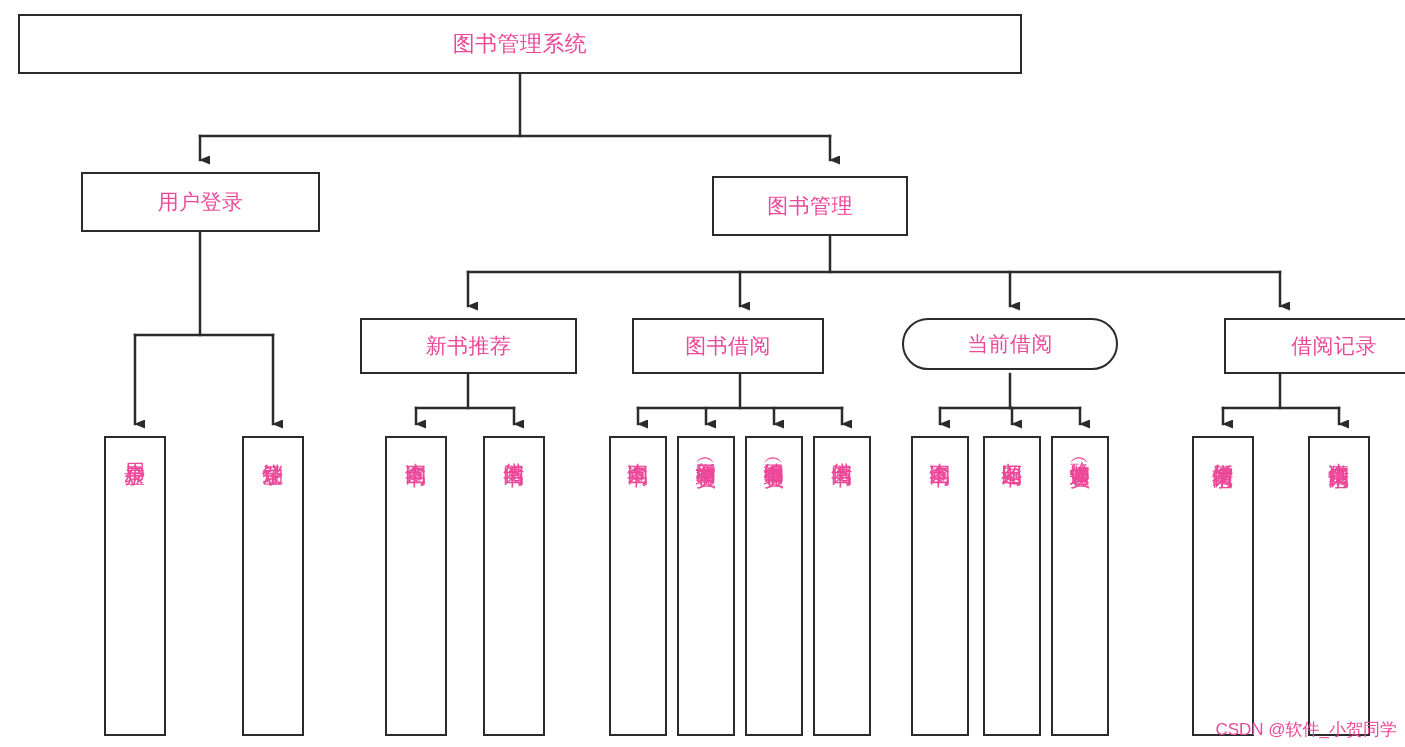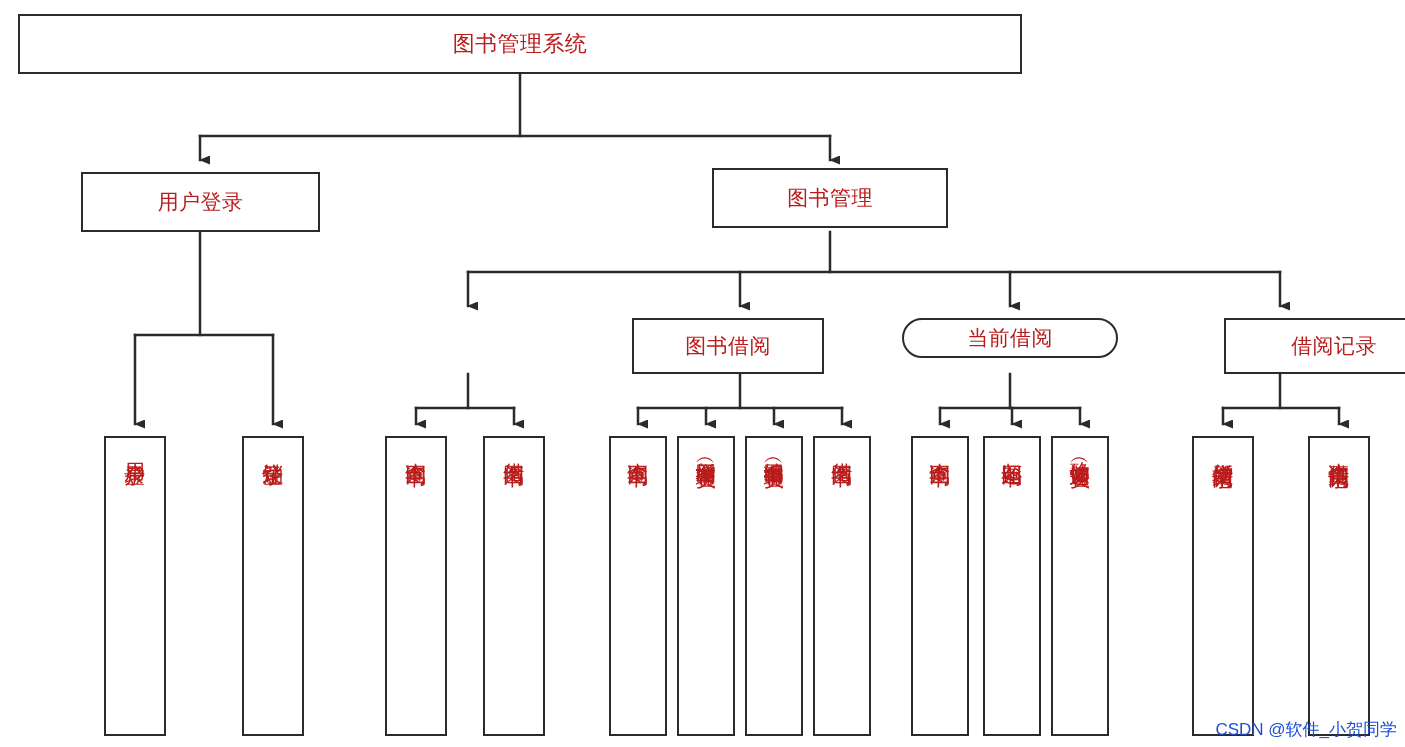--- a/index.html
+++ b/index.html
@@ -27,21 +27,21 @@
     pointer-events: none;
   }
   .node {
     position: absolute;
     box-sizing: border-box;
     background: #ffffff;
     border: 2px solid #2b2b2b;
     display: flex;
     align-items: center;
     justify-content: center;
-    color: #b91c1c;
+    color: #ec4899;
   }
   .node-label {
     display: block;
     text-align: center;
     letter-spacing: 0.02em;
   }
   
   .node.horiz .node-label {
     font-size: 21px;
     line-height: 1.2;
@@ -65,21 +65,21 @@
     white-space: nowrap;
   }
   .node.vert.tall-text .node-label {
     font-size: 20px;
   }
   #watermark {
     position: absolute;
     right: 8px;
     bottom: 6px;
     font-size: 17px;
-    color: #1d4ed8;
+    color: #ec4899;
     white-space: nowrap;
     user-select: none;
     font-family: "Liberation Sans", "DejaVu Sans", sans-serif;
   }
 </style>
 </head>
 <body>
 
 <div id="diagram-root">
 
@@ -136,28 +136,31 @@
     </g>
   </svg>
 
   <div class="node horiz root" style="left:18px; top:14px; width:1004px; height:60px;">
     <span class="node-label">图书管理系统</span>
   </div>
 
   <div class="node horiz" style="left:81px; top:172px; width:239px; height:60px;">
     <span class="node-label">用户登录</span>
   </div>
-  <div class="node horiz" style="left:712px; top:168px; width:236px; height:60px;">
+  <div class="node horiz" style="left:712px; top:176px; width:196px; height:60px;">
     <span class="node-label">图书管理</span>
   </div>
 
+  <div class="node horiz" style="left:360px; top:318px; width:217px; height:56px;">
+    <span class="node-label">新书推荐</span>
+  </div>
   <div class="node horiz" style="left:632px; top:318px; width:192px; height:56px;">
     <span class="node-label">图书借阅</span>
   </div>
-  <div class="node horiz" style="left:902px; top:318px; width:216px; height:40px;border-radius:28px;">
+  <div class="node horiz" style="left:902px; top:318px; width:216px; height:52px;border-radius:28px;">
     <span class="node-label">当前借阅</span>
   </div>
   <div class="node horiz" style="left:1224px; top:318px; width:220px; height:56px;">
     <span class="node-label">借阅记录</span>
   </div>
 
   <div class="node vert" style="left:104px; top:436px; width:62px; height:300px;">
     <span class="node-label">用户登录</span>
   </div>
   <div class="node vert" style="left:242px; top:436px; width:62px; height:300px;">

